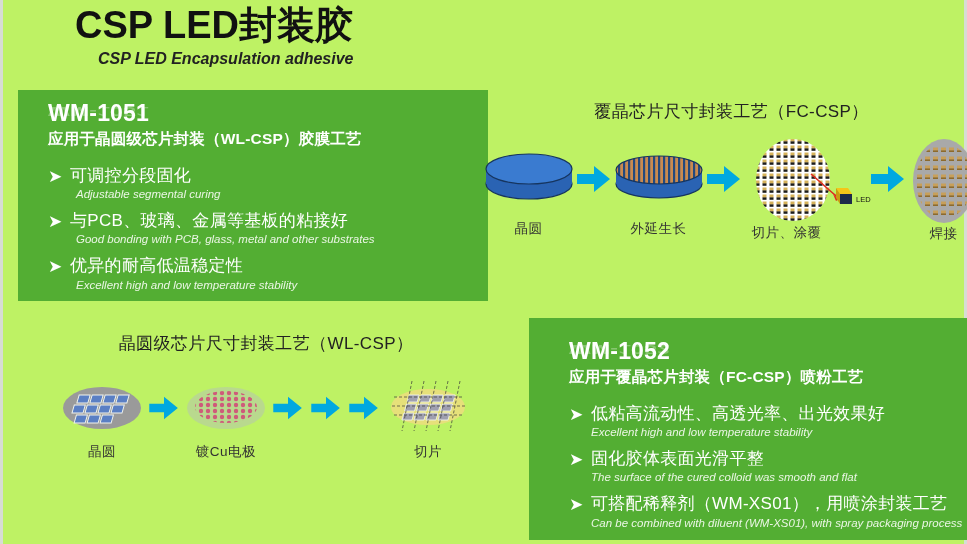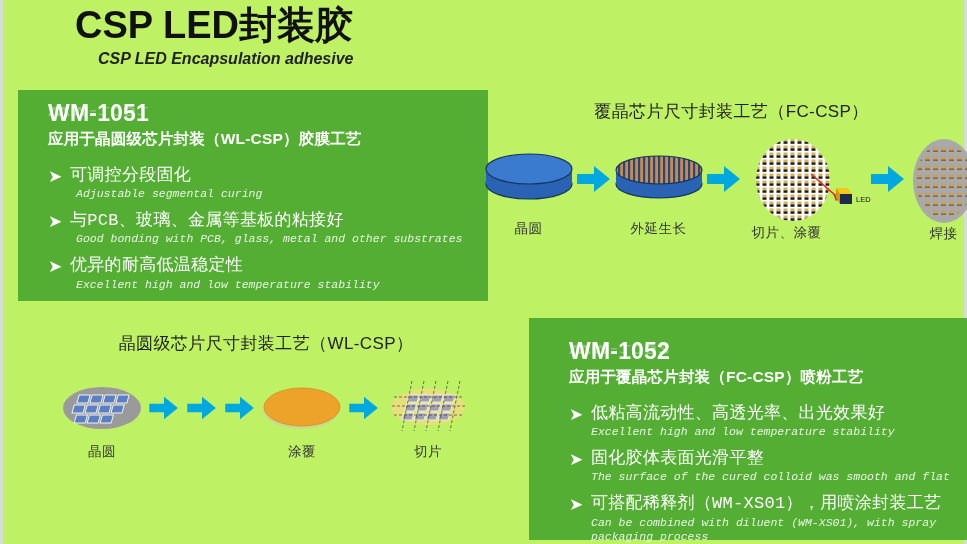--- a/index.html
+++ b/index.html
@@ -53,21 +53,21 @@
   .panel-sub{
     font-size:15.5px;font-weight:bold;color:#fff;
     margin-top:5px;line-height:1.2;letter-spacing:0.2px;
   }
   .bullets{margin-top:17px;}
   .bullet{display:flex;align-items:flex-start;margin-bottom:9px;}
   .bullet .arw{
     flex:0 0 auto;width:22px;font-size:17px;line-height:1.25;
     color:#fff;font-family:"DejaVu Sans",sans-serif;
   }
-  .bullet .txt{flex:1 1 auto;font-family:Liberation Mono, monospace;}
+  .bullet .txt{flex:1 1 auto;}
   .b-cn{font-size:17px;color:#fff;line-height:1.22;letter-spacing:0.3px;}
   .b-en{font-size:11.5px;font-style:italic;color:#eaf6e4;line-height:1.25;margin-top:1px;}
   #panel-1051 .inner{padding:12px 0 0 30px;}
   #panel-1051 .b-en{margin-left:6px;}
   #panel-1052 .inner{padding:22px 0 0 24px;}
 
   
   .diagram-title{
     font-size:17px;color:#222;text-align:center;letter-spacing:0.4px;
   }
@@ -276,43 +276,49 @@
         </div>
         <div class="caption">晶圆</div>
       </div>
 
       <div class="arrow-cell" style="width:38px;height:58px;margin-bottom:22px;">
         <svg width="30" height="26" viewBox="0 0 34 30">
           <polygon points="0,10 17,10 17,2 33,15 17,28 17,20 0,20" fill="#00a8e0"></polygon>
         </svg>
       </div>
 
+      <div class="step">
+        <div class="stage" style="width:86px;height:58px;">
+          <svg width="84" height="56" viewBox="0 0 84 56">
+            <defs>
+              <pattern id="pinkdots" width="7" height="6" patternUnits="userSpaceOnUse">
+                <rect width="7" height="6" fill="#b9d98e"></rect>
+                <circle cx="3" cy="3" r="2.2" fill="#cf5a7a"></circle>
+              </pattern>
+            </defs>
+            <ellipse cx="42" cy="30" rx="39" ry="21" fill="#b9d98e"></ellipse>
+            <ellipse cx="42" cy="29" rx="31" ry="16" fill="url(#pinkdots)"></ellipse>
+          </svg>
+        </div>
+        <div class="caption">镀Cu电极</div>
+      </div>
 
       <div class="arrow-cell" style="width:38px;height:58px;margin-bottom:22px;">
         <svg width="30" height="26" viewBox="0 0 34 30">
           <polygon points="0,10 17,10 17,2 33,15 17,28 17,20 0,20" fill="#00a8e0"></polygon>
         </svg>
       </div>
 
 
       <div class="arrow-cell" style="width:38px;height:58px;margin-bottom:22px;">
         <svg width="30" height="26" viewBox="0 0 34 30">
           <polygon points="0,10 17,10 17,2 33,15 17,28 17,20 0,20" fill="#00a8e0"></polygon>
         </svg>
       </div>
 
-      <div class="step">
-        <div class="stage" style="width:86px;height:58px;">
-          <svg width="84" height="56" viewBox="0 0 84 56">
-            <ellipse cx="41" cy="32" rx="38" ry="19" fill="#c9d98e"></ellipse>
-            <ellipse cx="42" cy="29" rx="38" ry="19" fill="#eda32a" stroke="#d08f1e" stroke-width="0.8"></ellipse>
-          </svg>
-        </div>
-        <div class="caption">涂覆</div>
-      </div>
 
       <div class="arrow-cell" style="width:38px;height:58px;margin-bottom:22px;">
         <svg width="30" height="26" viewBox="0 0 34 30">
           <polygon points="0,10 17,10 17,2 33,15 17,28 17,20 0,20" fill="#00a8e0"></polygon>
         </svg>
       </div>
 
       <div class="step">
         <div class="stage" style="width:90px;height:58px;">
           <svg width="88" height="58" viewBox="0 0 88 58">

